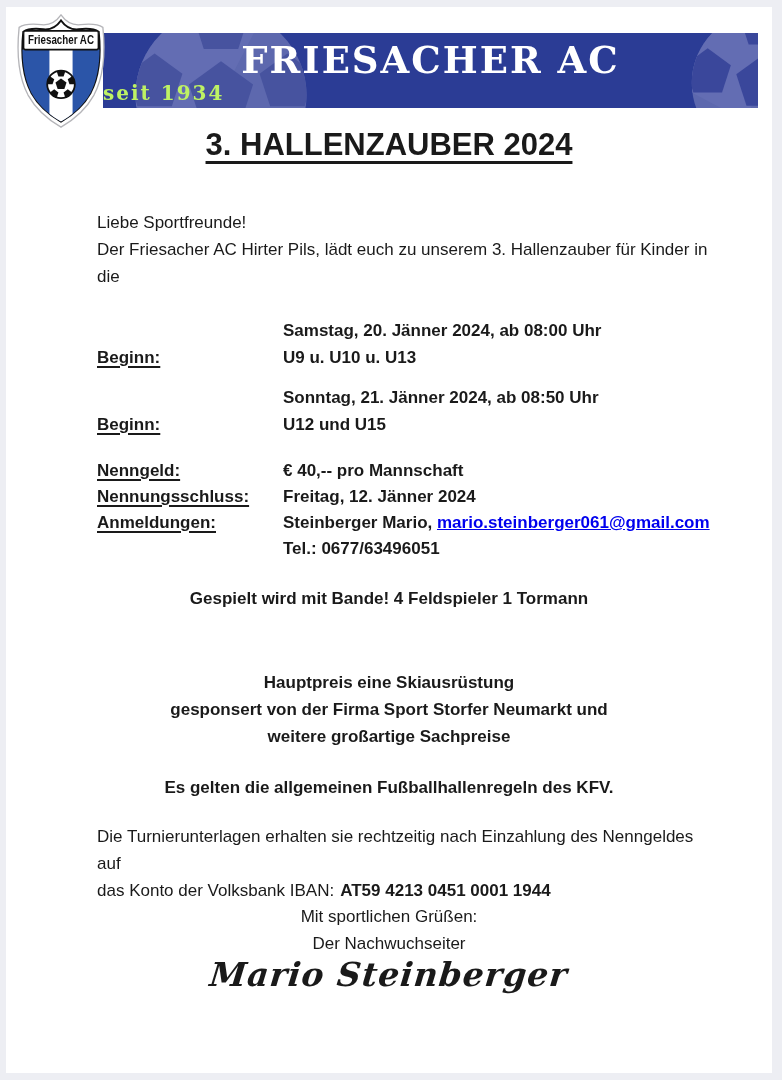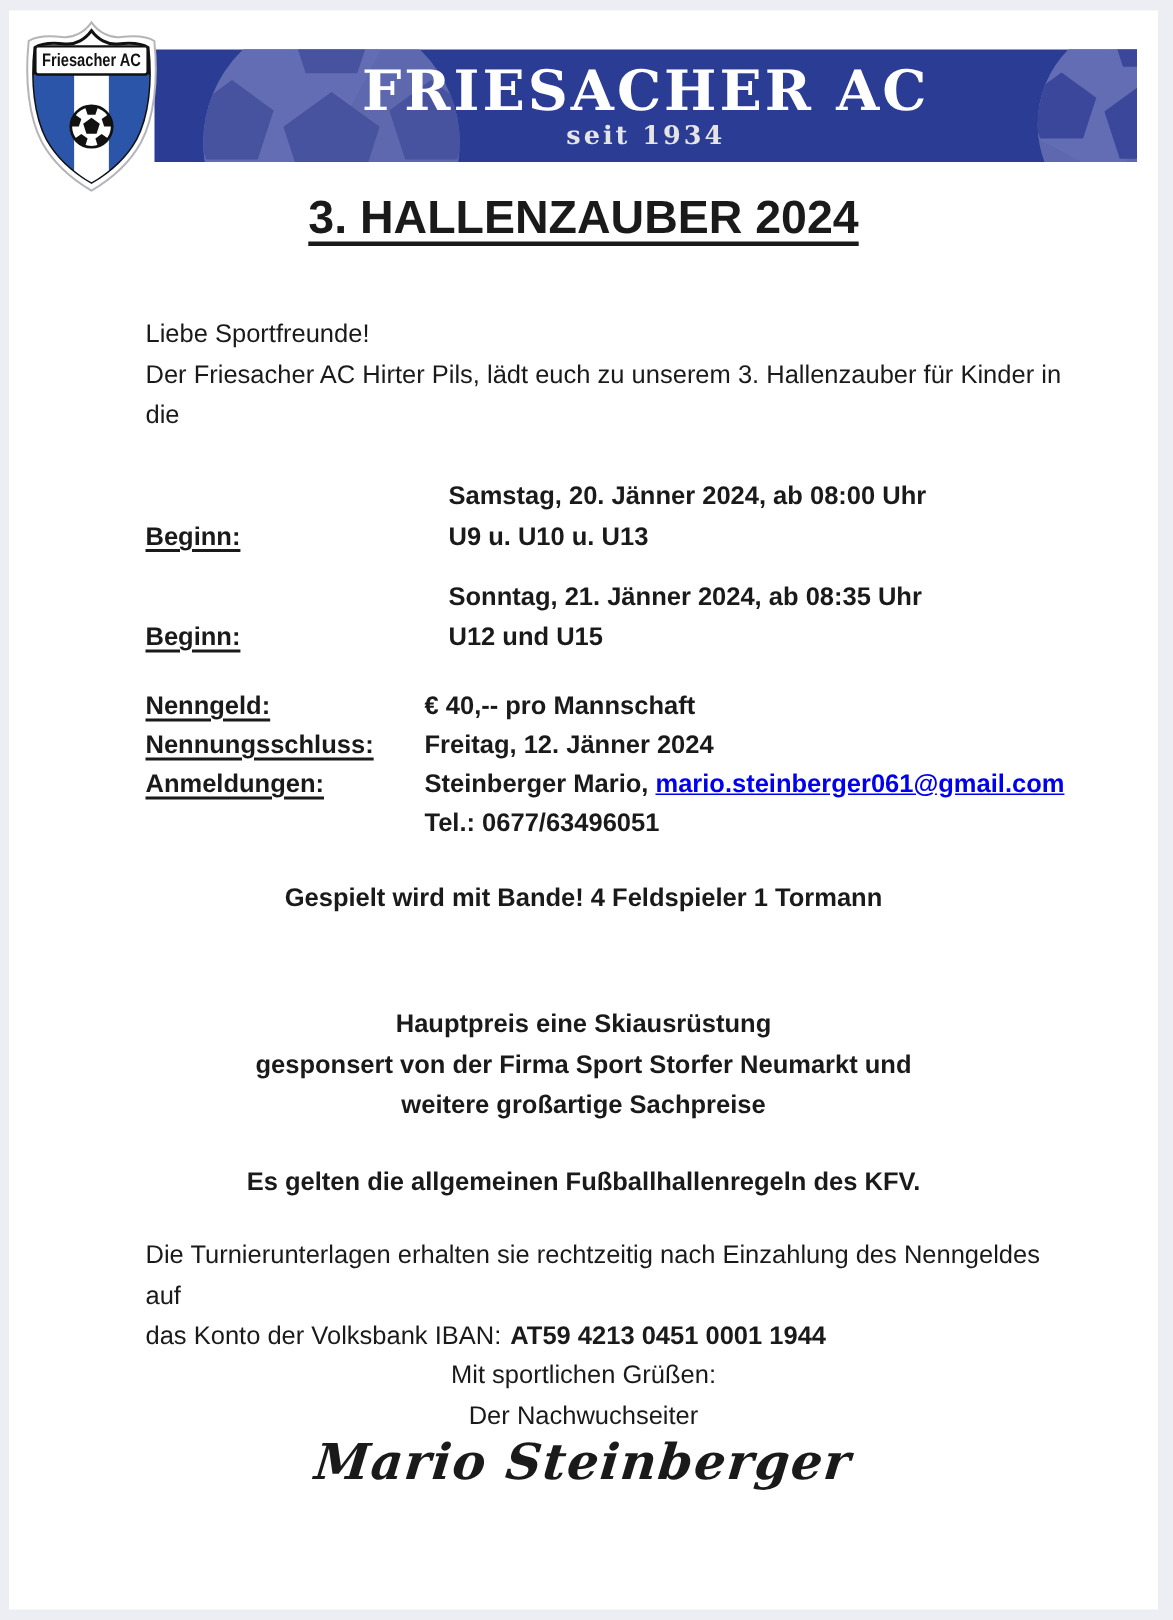--- a/index.html
+++ b/index.html
@@ -7,39 +7,39 @@
   body { background:#edeef3; font-family:"Liberation Sans","DejaVu Sans",sans-serif; color:#1a1a1a; }
   .page { position:absolute; left:6px; top:7px; width:766px; height:1066px; background:#ffffff; overflow:hidden; }
   .abs { position:absolute; }
 
   
   .banner { position:absolute; left:97px; top:26px; width:655px; height:75px; background:#2b3c95; overflow:hidden; }
   .ball { position:absolute; }
   .banner-title { position:absolute; left:0; right:0; top:5px; text-align:center; color:#fff;
                   font-family:"DejaVu Serif","Liberation Serif",serif; font-weight:bold;
                   font-size:37px; letter-spacing:2px; white-space:nowrap; }
-  .banner-sub   { position:absolute; left:0; right:0; top:48px; text-align:center; color:#e5e5e5;
+  .banner-sub   { position:absolute; left:0; right:0; top:48px; color:#bef264;
                   font-family:"DejaVu Serif","Liberation Serif",serif; font-weight:bold;
-                  font-size:17px; letter-spacing:2px; }
+                  font-size:20px; letter-spacing:2px; }
   .crest { position:absolute; left:6px; top:2px; width:98px; height:124px; z-index:3; }
 
   
   .doc-title { position:absolute; left:0; right:0; top:120px; text-align:center;
                font-size:31px; font-weight:bold; text-decoration:underline;
                text-decoration-thickness:3px; text-underline-offset:6px; }
 
   
   .txt  { font-size:17px; line-height:27px; }
   .bold { font-weight:bold; }
   .center { left:0; width:100%; text-align:center; }
   .leftcol { left:91px; right:60px; }
 
   .row { display:flex; font-weight:bold; font-size:17px; line-height:27px;align-items:flex-end; }
   .row .lbl { width:186px; flex:0 0 186px; text-decoration:underline; text-decoration-thickness:2px; text-underline-offset:3px; }
-  .row .vline { display:block;margin-left:16px; }
+  .row .vline { display:block; }
   .details .row { line-height:26px; }
   .details .row .nolink { text-decoration:none; }
 
   a.email { color:#0000ee; text-decoration:underline; font-weight:bold; cursor:pointer; }
 
   .raffle-title { font-size:25px; font-weight:bold; }
   .iban { font-weight:bold; margin-left:6px; }
 
   .signature { font-family:"DejaVu Serif","Liberation Serif",serif; font-style:italic; font-weight:bold;
                font-size:33px; letter-spacing:1px; display:inline-block; transform:skewX(-6deg); }
@@ -132,21 +132,21 @@
     <span class="lbl">Beginn:</span>
     <span class="val">
       <span class="vline">Samstag, 20. Jänner 2024, ab 08:00 Uhr</span>
       <span class="vline">U9 u. U10 u. U13</span>
     </span>
   </div>
 
   <div class="abs leftcol row" style="top:377px;">
     <span class="lbl">Beginn:</span>
     <span class="val">
-      <span class="vline">Sonntag, 21. Jänner 2024, ab 08:35 Uhr</span>
+      <span class="vline">Sonntag, 21. Jänner 2024, ab 08:50 Uhr</span>
       <span class="vline">U12 und U15</span>
     </span>
   </div>
 
   <div class="abs leftcol details" style="top:451px;">
     <div class="row">
       <span class="lbl">Nenngeld:</span>
       <span>€ 40,-- pro Mannschaft</span>
     </div>
     <div class="row">

